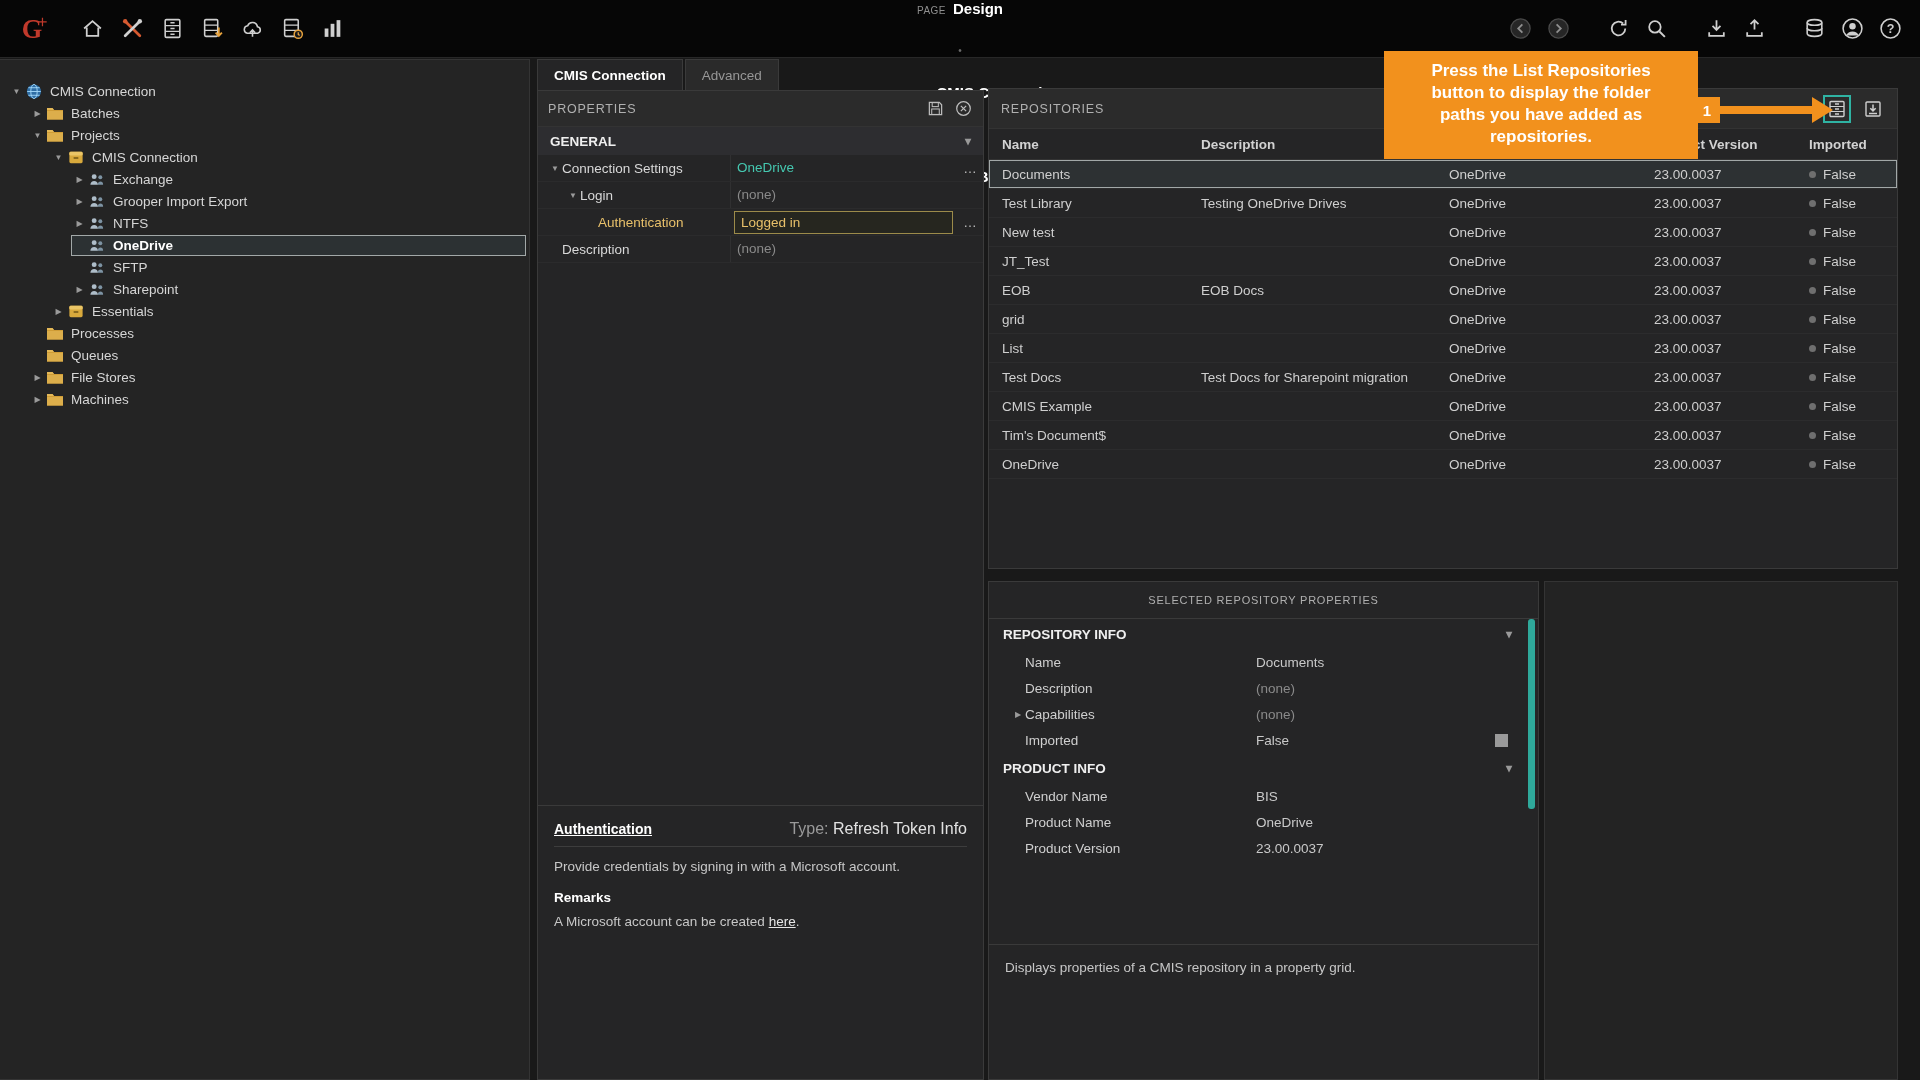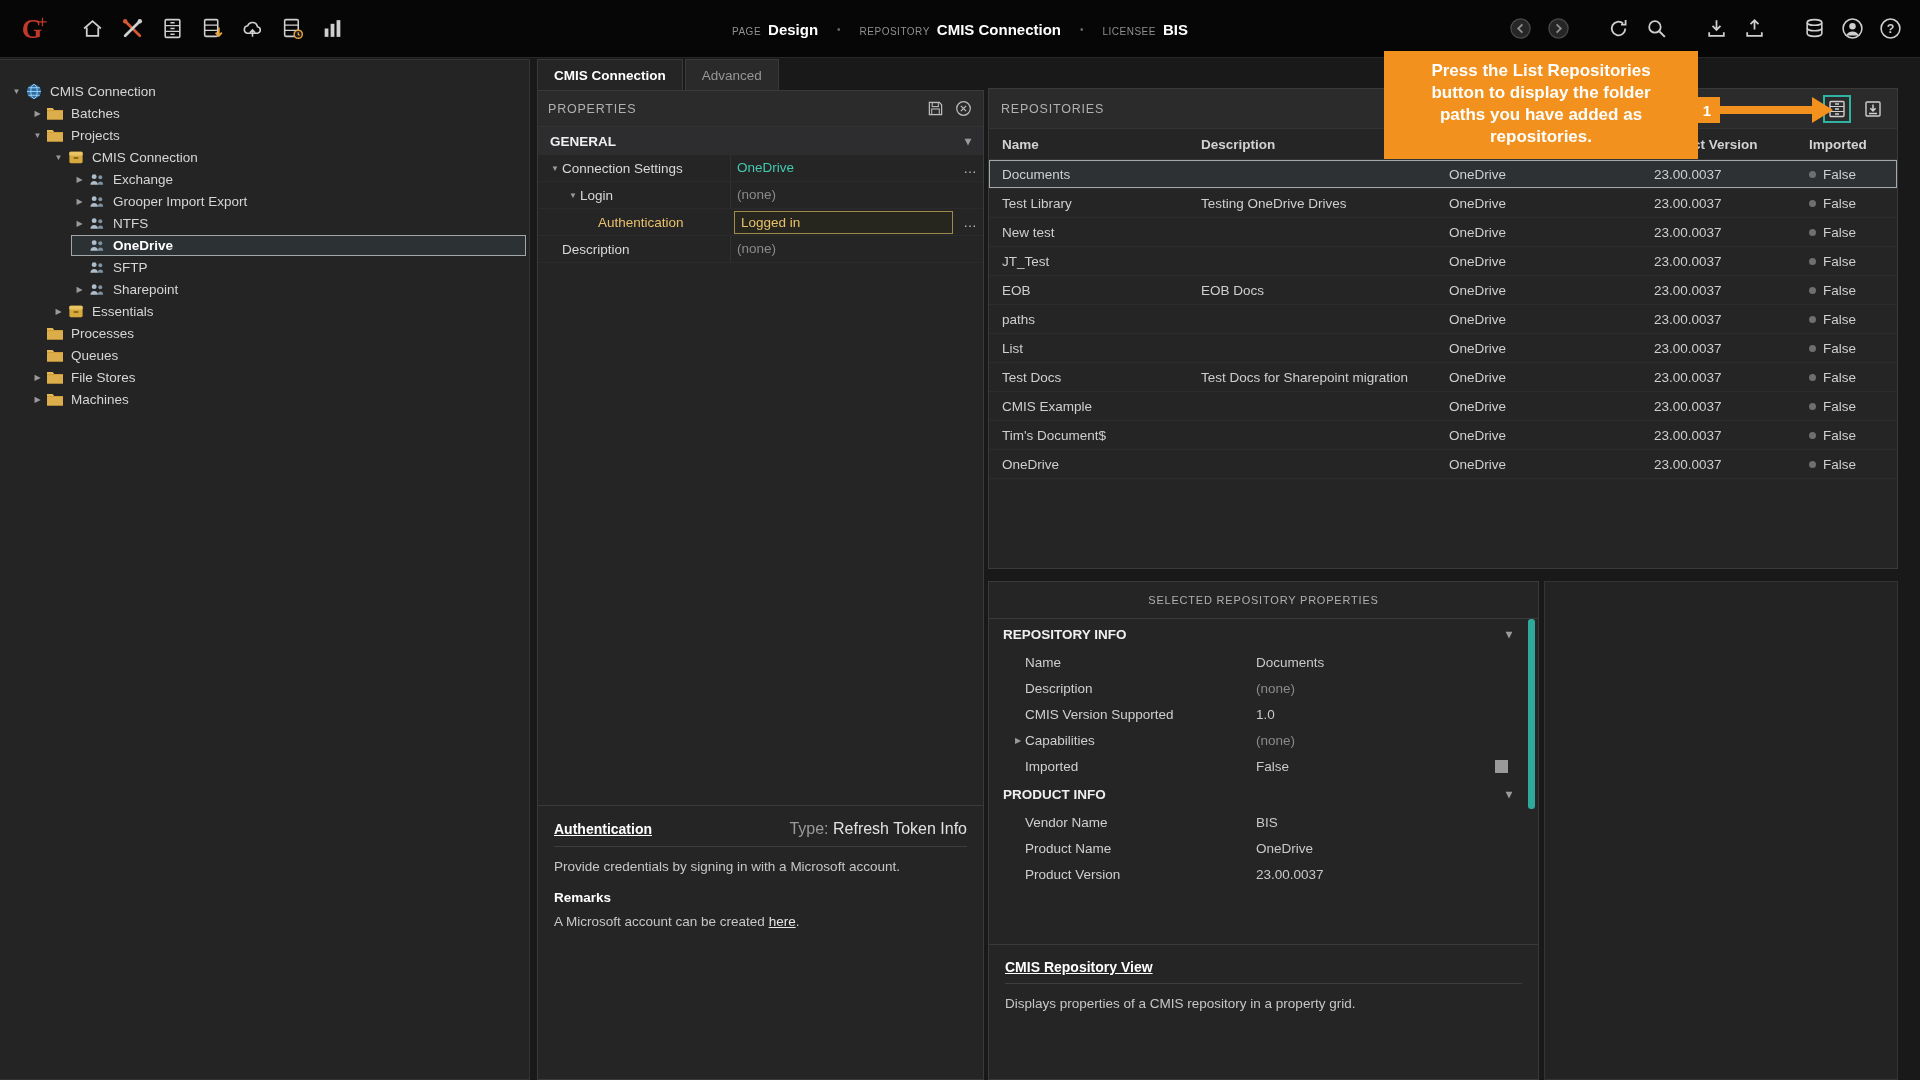--- a/index.html
+++ b/index.html
@@ -18,21 +18,21 @@
     position:absolute; left:0; top:0; width:1920px; height:58px;
     background:#060606; border-bottom:1px solid #272727;
     display:flex; align-items:center; padding:0 16px;
   }
   .tb-left { display:flex; align-items:center; gap:12px; }
   .tb-logo { width:36px; height:36px; margin-right:14px; display:grid; place-items:center; }
   .tb-btn { width:28px; height:28px; display:grid; place-items:center; cursor:pointer; }
   .tb-btn svg { width:23px; height:23px; }
   .tb-center {
     position:absolute; left:50%; top:0; height:58px; transform:translateX(-50%);
-    display:flex; align-items:center; gap:19px; white-space:nowrap;
+    display:flex; align-items:center; gap:28px; white-space:nowrap;flex-direction:column;
   }
   .crumb { display:inline-flex; align-items:baseline; }
   .crumb-label { font-size:10px; color:#8f8f8f; letter-spacing:.5px; }
   .crumb-value { font-size:15px; font-weight:bold; color:#ffffff; margin-left:7px; }
   .crumb-dot { color:#6a6a6a; font-size:10px; }
   .tb-right { margin-left:auto; display:flex; align-items:center; gap:10px; }
   .tb-right .grp { margin-left:22px; }
 
   
   .tree-panel {
@@ -637,21 +637,21 @@
           <div class="rcell rc0">EOB</div>
           <div class="rcell rc1">EOB Docs</div>
           <div class="rcell rc2">OneDrive</div>
           <div class="rcell rc3">23.00.0037</div>
           <div class="rcell rc4">
             <span class="imp-dot"></span>
             <span>False</span>
           </div>
         </div>
         <div class="rrow">
-          <div class="rcell rc0">paths</div>
+          <div class="rcell rc0">grid</div>
           <div class="rcell rc1"></div>
           <div class="rcell rc2">OneDrive</div>
           <div class="rcell rc3">23.00.0037</div>
           <div class="rcell rc4">
             <span class="imp-dot"></span>
             <span>False</span>
           </div>
         </div>
         <div class="rrow">
           <div class="rcell rc0">List</div>
@@ -723,27 +723,20 @@
           </div>
           <div class="sprow">
             <div class="spname">
               <span class="spexp"></span>
               <span>Description</span>
             </div>
             <div class="spvalue muted">(none)</div>
           </div>
           <div class="sprow">
             <div class="spname">
-              <span class="spexp"></span>
-              <span>CMIS Version Supported</span>
-            </div>
-            <div class="spvalue">1.0</div>
-          </div>
-          <div class="sprow">
-            <div class="spname">
               <span class="spexp">▶</span>
               <span>Capabilities</span>
             </div>
             <div class="spvalue muted">(none)</div>
           </div>
           <div class="sprow">
             <div class="spname">
               <span class="spexp"></span>
               <span>Imported</span>
             </div>
@@ -772,23 +765,20 @@
             <div class="spname">
               <span class="spexp"></span>
               <span>Product Version</span>
             </div>
             <div class="spvalue">23.00.0037</div>
           </div>
         </div>
       <div class="sp-scroll"></div>
     </div>
     <div class="help-box help-sel">
-      <div class="help-title-row">
-        <span class="help-title">CMIS Repository View</span>
-      </div>
       <p class="help-para">Displays properties of a CMIS repository in a property grid.</p>
     </div>
   </section>
 
   <section class="empty-panel"></section>
 
   <div class="callout">
     <span>Press the List Repositories button to display the folder paths you have added as repositories.</span>
   </div>
   <div class="callout-badge">1</div>

